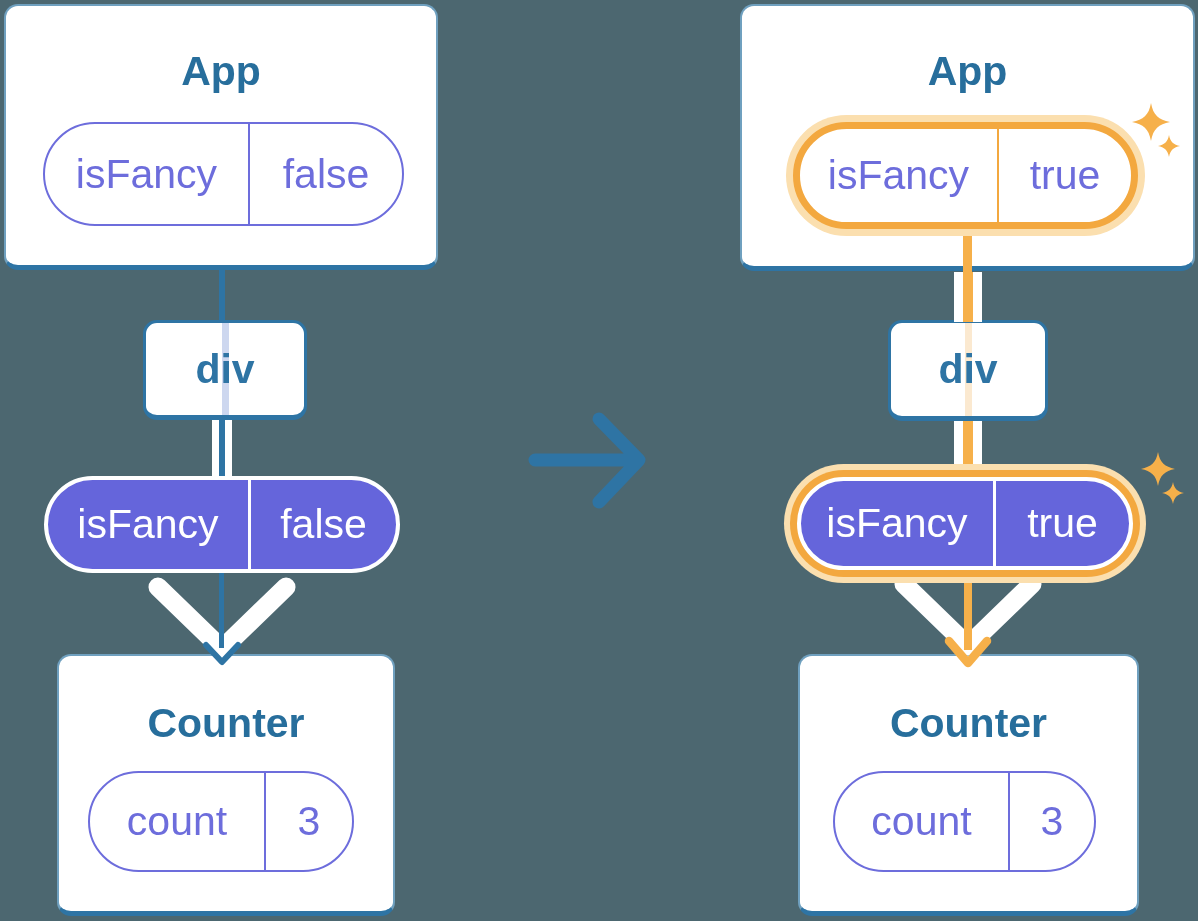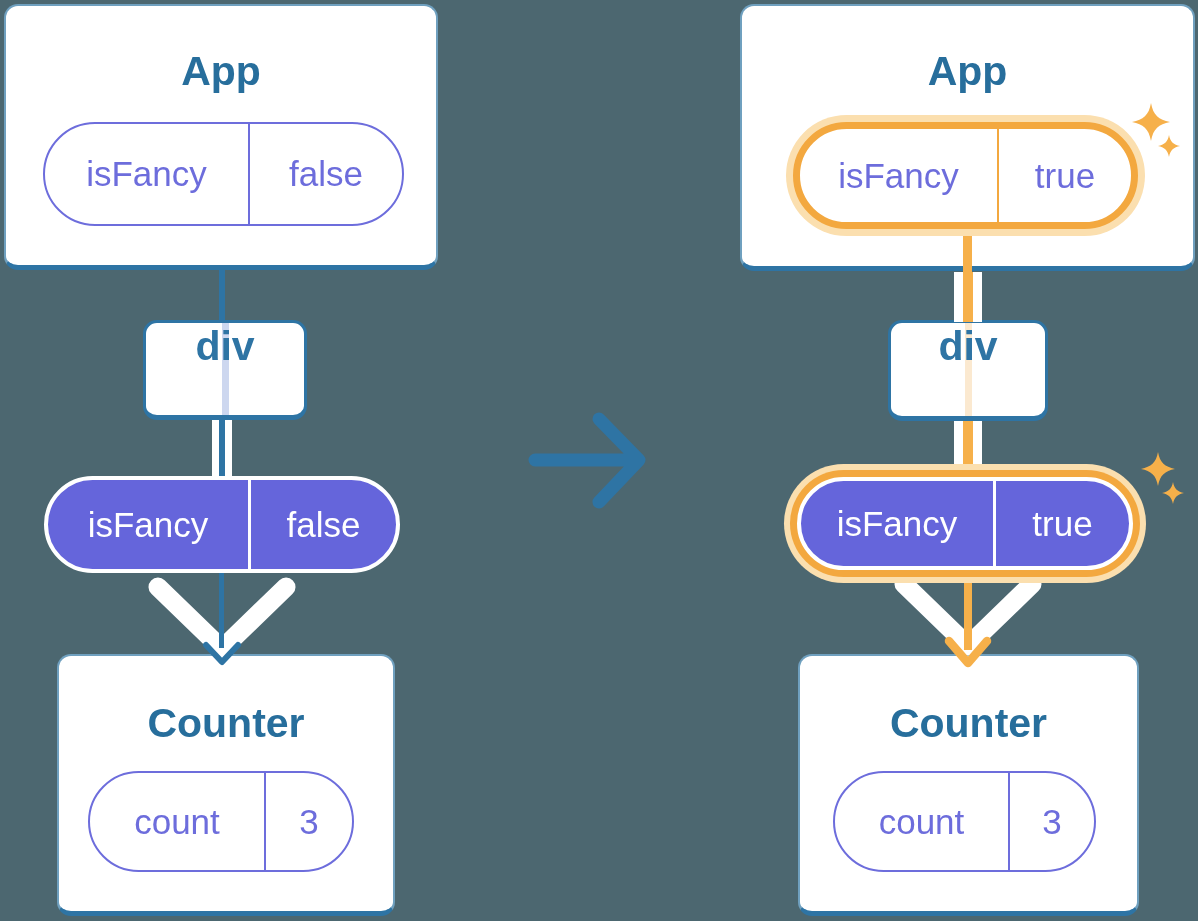--- a/index.html
+++ b/index.html
@@ -19,21 +19,21 @@
     border-radius:14px;
     box-sizing:border-box;
   }
   .node{
     position:absolute;
     background:#FFFFFF;
     border:3px solid #2E74A4;
     border-bottom:5px solid #2E74A4;
     border-radius:14px;
     box-sizing:border-box;
-    display:flex;justify-content:center;
+    display:flex;align-items:center;justify-content:center;
   }
   .node-label{
     position:relative;z-index:2;
     font-size:41px;font-weight:bold;color:#2E74A4;
   }
   .title{
     position:absolute;
     text-align:center;
     font-size:41px;font-weight:bold;color:#276E9C;
     z-index:3;
@@ -43,21 +43,21 @@
     position:absolute;
     display:grid;
     border-radius:60px;
     box-sizing:border-box;
     z-index:5;
     align-items:center;
   }
   .pill .seg{
     display:flex;align-items:center;justify-content:center;
     height:100%;
-    font-size:35px;
+    font-size:41px;
   }
   .pill-outline{
     background:#FFFFFF;
     border:2.5px solid #6D6DDC;
     color:#6D6DDC;
   }
   .pill-outline .seg2{border-left:2.5px solid #6D6DDC;}
   .pill-filled{
     background:#6565DB;
     border:4px solid #FFFFFF;

